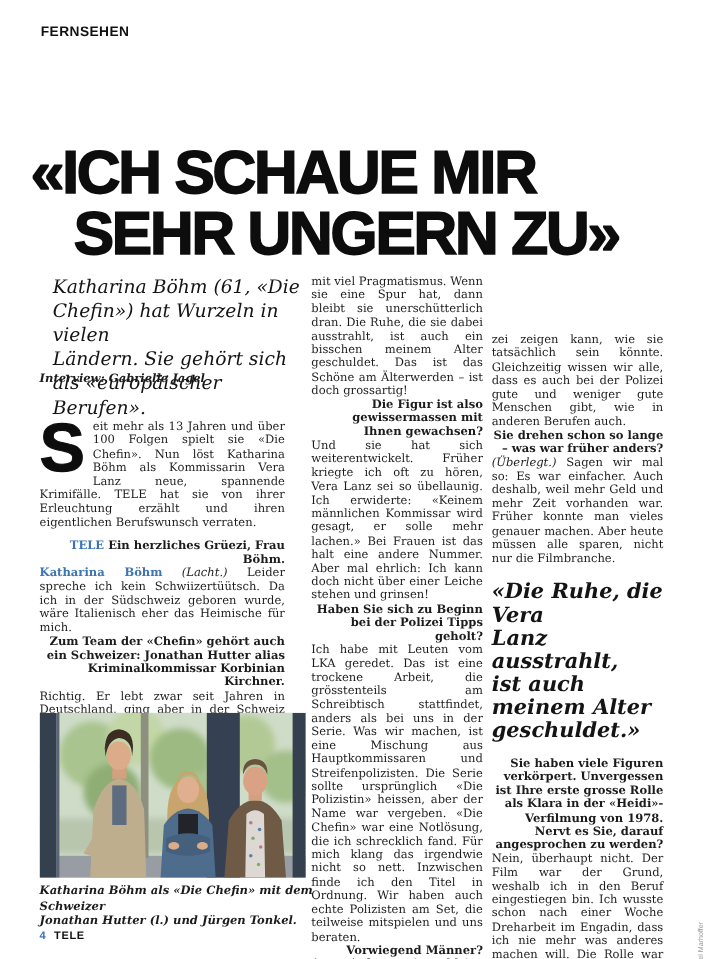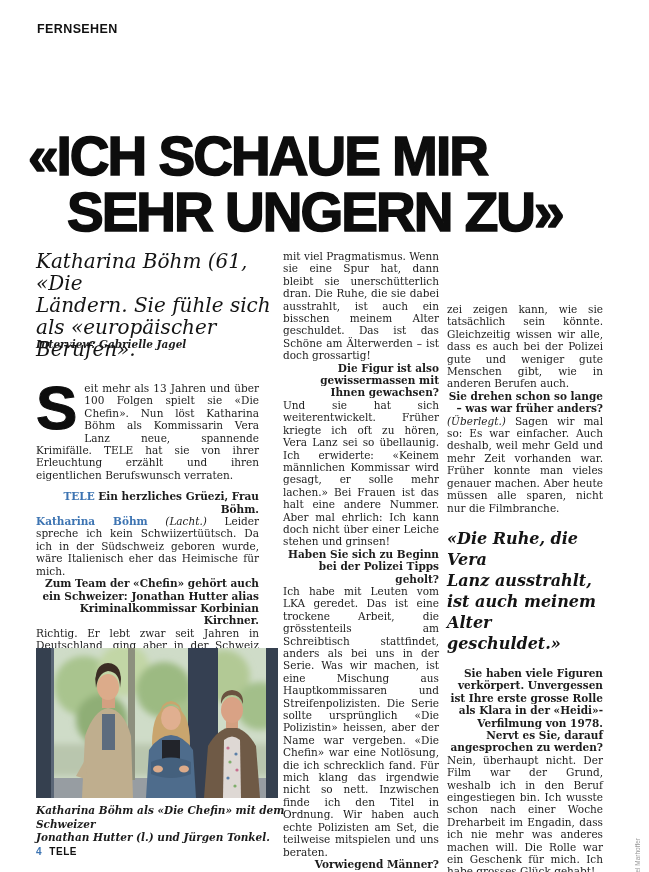--- a/index.html
+++ b/index.html
@@ -14,22 +14,22 @@
   }
   .headline {
     position:absolute; left:12px; top:112px; margin:16px;
     font-family:"Liberation Sans", sans-serif; font-weight:900;
     font-size:55px; line-height:56px; letter-spacing:-2px; color:#0d0d0d;
     -webkit-text-stroke:1.5px #0d0d0d;
   }
   .headline .hl { display:block; white-space:nowrap; }
   .headline .hl2 { margin-left:39px; }
   .lead {
-    position:absolute; left:36px; top:250px; width:235px;
-    font-style:italic; font-size:20px; line-height:22px; color:#141414;
+    position:absolute; left:48px; top:250px; width:235px;
+    font-style:italic; font-size:17px; line-height:22px; color:#141414;
   }
   .lead .lead-line { display:block; }
   .byline {
     position:absolute; left:36px; top:338px;
     font-style:italic; font-weight:700; font-size:10.5px;
   }
   .col {
     position:absolute; font-size:10.5px; line-height:12.4px;
     text-align:justify; text-justify:inter-word;
   }
@@ -41,21 +41,21 @@
   .col1 p.q-first { margin-top:9px; }
   .dropcap {
     float:left; font-family:"Liberation Sans", sans-serif; font-weight:900;
     font-size:62px; line-height:47px; margin:2px 7px 2px 0; color:#0d0d0d;
     -webkit-text-stroke:1px #0d0d0d;
   }
   .blue { color:var(--accent,#3d74b2); font-weight:700; }
   .stage { font-style:italic; }
   .pullquote {
     margin:14px 0 13px; font-style:italic; font-weight:700;
-    font-size:16px; line-height:21px; text-align:left; color:#141414;
+    font-size:19px; line-height:21px; text-align:left; color:#141414;
   }
   .pullquote .pq-line { display:block; }
   .photo {
     position:absolute; left:36px; top:648px; width:242px; height:150px;
     overflow:hidden; background:#c8d8c6;
   }
   .photo svg { display:block; }
   .caption {
     position:absolute; left:36px; top:804px; width:280px;
     font-style:italic; font-weight:700; font-size:10.5px; line-height:13.5px;
@@ -81,21 +81,22 @@
 
   <div class="kicker">FERNSEHEN</div>
 
   <h1 class="headline">
     <span class="hl hl1">«ICH SCHAUE MIR</span>
     <span class="hl hl2">SEHR UNGERN ZU»</span>
   </h1>
 
   <div class="lead">
     <span class="lead-line">Katharina Böhm (61, «Die</span>
-    <span class="lead-line">Ländern. Sie fühle sich</span>
+    <span class="lead-line">Chefin») hat Wurzeln in vielen</span>
+    <span class="lead-line">Ländern. Sie gehört sich</span>
     <span class="lead-line">als «europäischer Berufen».</span>
   </div>
 
   <div class="byline">Interview: Gabrielle Jagel</div>
 
   <div class="col col1">
     <p class="intro"><span class="dropcap">S</span><span>eit mehr als 13 Jahren und über 100 Folgen spielt sie «Die Chefin». Nun löst Katharina Böhm als Kommissarin Vera Lanz neue, spannende Krimifälle. TELE hat sie von ihrer Erleuchtung erzählt und ihren eigentlichen Berufswunsch verraten.</span></p>
     <p class="q q-first"><span class="blue">TELE</span> <span>Ein herzliches Grüezi, Frau Böhm.</span></p>
     <p class="a"><span class="blue">Katharina Böhm</span> <em class="stage">(Lacht.)</em> <span>Leider spreche ich kein Schwiizertüütsch. Da ich in der Südschweiz geboren wurde, wäre Italienisch eher das Heimische für mich.</span></p>
     <p class="q">Zum Team der «Chefin» gehört auch ein Schweizer: Jonathan Hutter alias Kriminalkommissar Korbinian Kirchner.</p>

